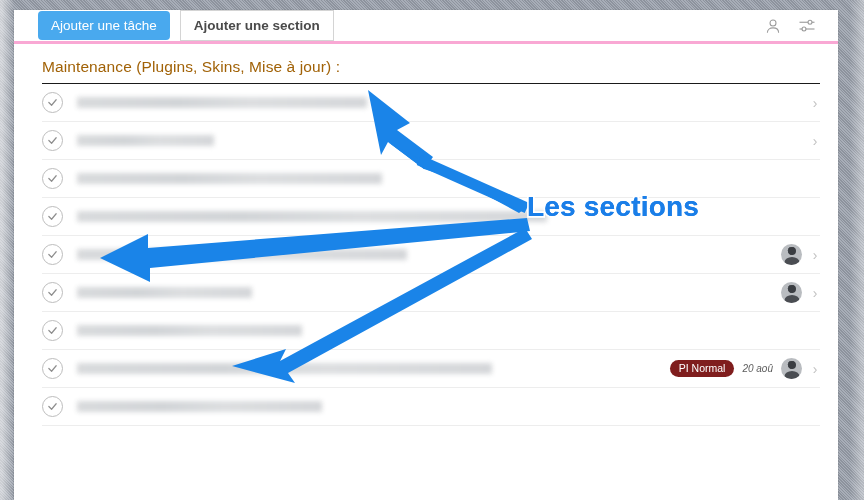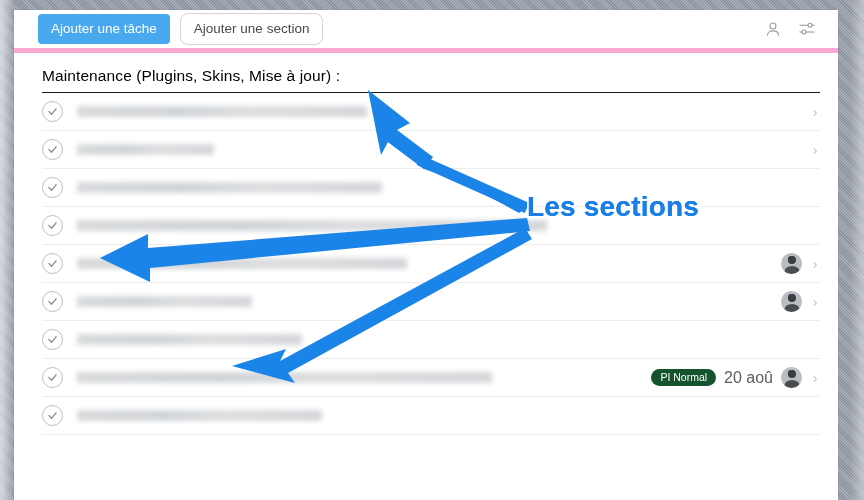--- a/index.html
+++ b/index.html
@@ -41,22 +41,22 @@
     height: 497px;
     background: #ffffff;
     box-shadow: 0 0 0 1px rgba(0,0,0,0.04);
     overflow: hidden;
     z-index: 2;
   }
 
   
   .toolbar {
     position: relative;
-    height: 43px;
-    border-bottom: 5px solid #f9a8d4;
+    height: 34px;
+    border-bottom: 3px solid #f9a8d4;
     display: flex;
     align-items: center;
     padding: 0 16px 0 24px;
     box-sizing: border-box;
     background: #fff;
   }
   .btn-primary {
     background: #49a9ee;
     color: #ffffff;
     border: none;
@@ -64,45 +64,46 @@
     font-size: 13.5px;
     padding: 8px 13px;
     font-family: "Liberation Sans", sans-serif;
     cursor: pointer;
     line-height: 1;
   }
   .btn-secondary {
     background: #ffffff;
     color: #4a4a4a;
     border: 1px solid #d4d4d4;
-    border-radius: 8px;
+    border-radius: 0;
     font-size: 13.5px;
     padding: 8px 13px;
     margin-left: 10px;
     font-family: "Liberation Sans", sans-serif;
     cursor: pointer;
     line-height: 1;
+    font-weight: bold;
   }
   .toolbar-right {
     margin-left: auto;
     display: flex;
     align-items: center;
     gap: 16px;
     padding-right: 6px;
   }
   .tb-icon { width: 18px; height: 18px; color: #9b9b9b; cursor: pointer; display:block; }
 
   
   .content {
     padding: 0 18px 0 28px;
     box-sizing: border-box;
   }
   .section-header {
     font-size: 15.5px;
-    color: #000000;
+    color: #a16207;
     padding: 14px 0 7px 0;
     border-bottom: 1.6px solid #1a1a1a;
     letter-spacing: .1px;
     white-space: nowrap;
   }
 
   .task-row {
     display: flex;
     align-items: center;
     height: 37px;
@@ -132,29 +133,29 @@
 
   .row-right {
     margin-left: auto;
     display: flex;
     align-items: center;
     gap: 8px;
     flex: 0 0 auto;
     padding-left: 10px;
   }
   .badge {
-    background: #14532d;
+    background: #7f1d1d;
     color: #ffffff;
     font-size: 10.5px;
     border-radius: 9px;
     padding: 3px 9px 4px;
     line-height: 1;
     white-space: nowrap;
   }
-  .rowdate { font-size: 16px; color: #5d5d5d; white-space: nowrap; }
+  .rowdate { font-size: 10px; color: #5d5d5d; white-space: nowrap; font-style: italic; }
   .avatar {
     width: 21px; height: 21px;
     border-radius: 50%;
     background: radial-gradient(circle at 50% 32%, #6e7278 0 22%, #b9bcc0 23% 100%);
     overflow: hidden;
     position: relative;
     flex: 0 0 auto;
   }
   .avatar::before{
     content:"";position:absolute;left:50%;top:14%;width:8px;height:8px;

